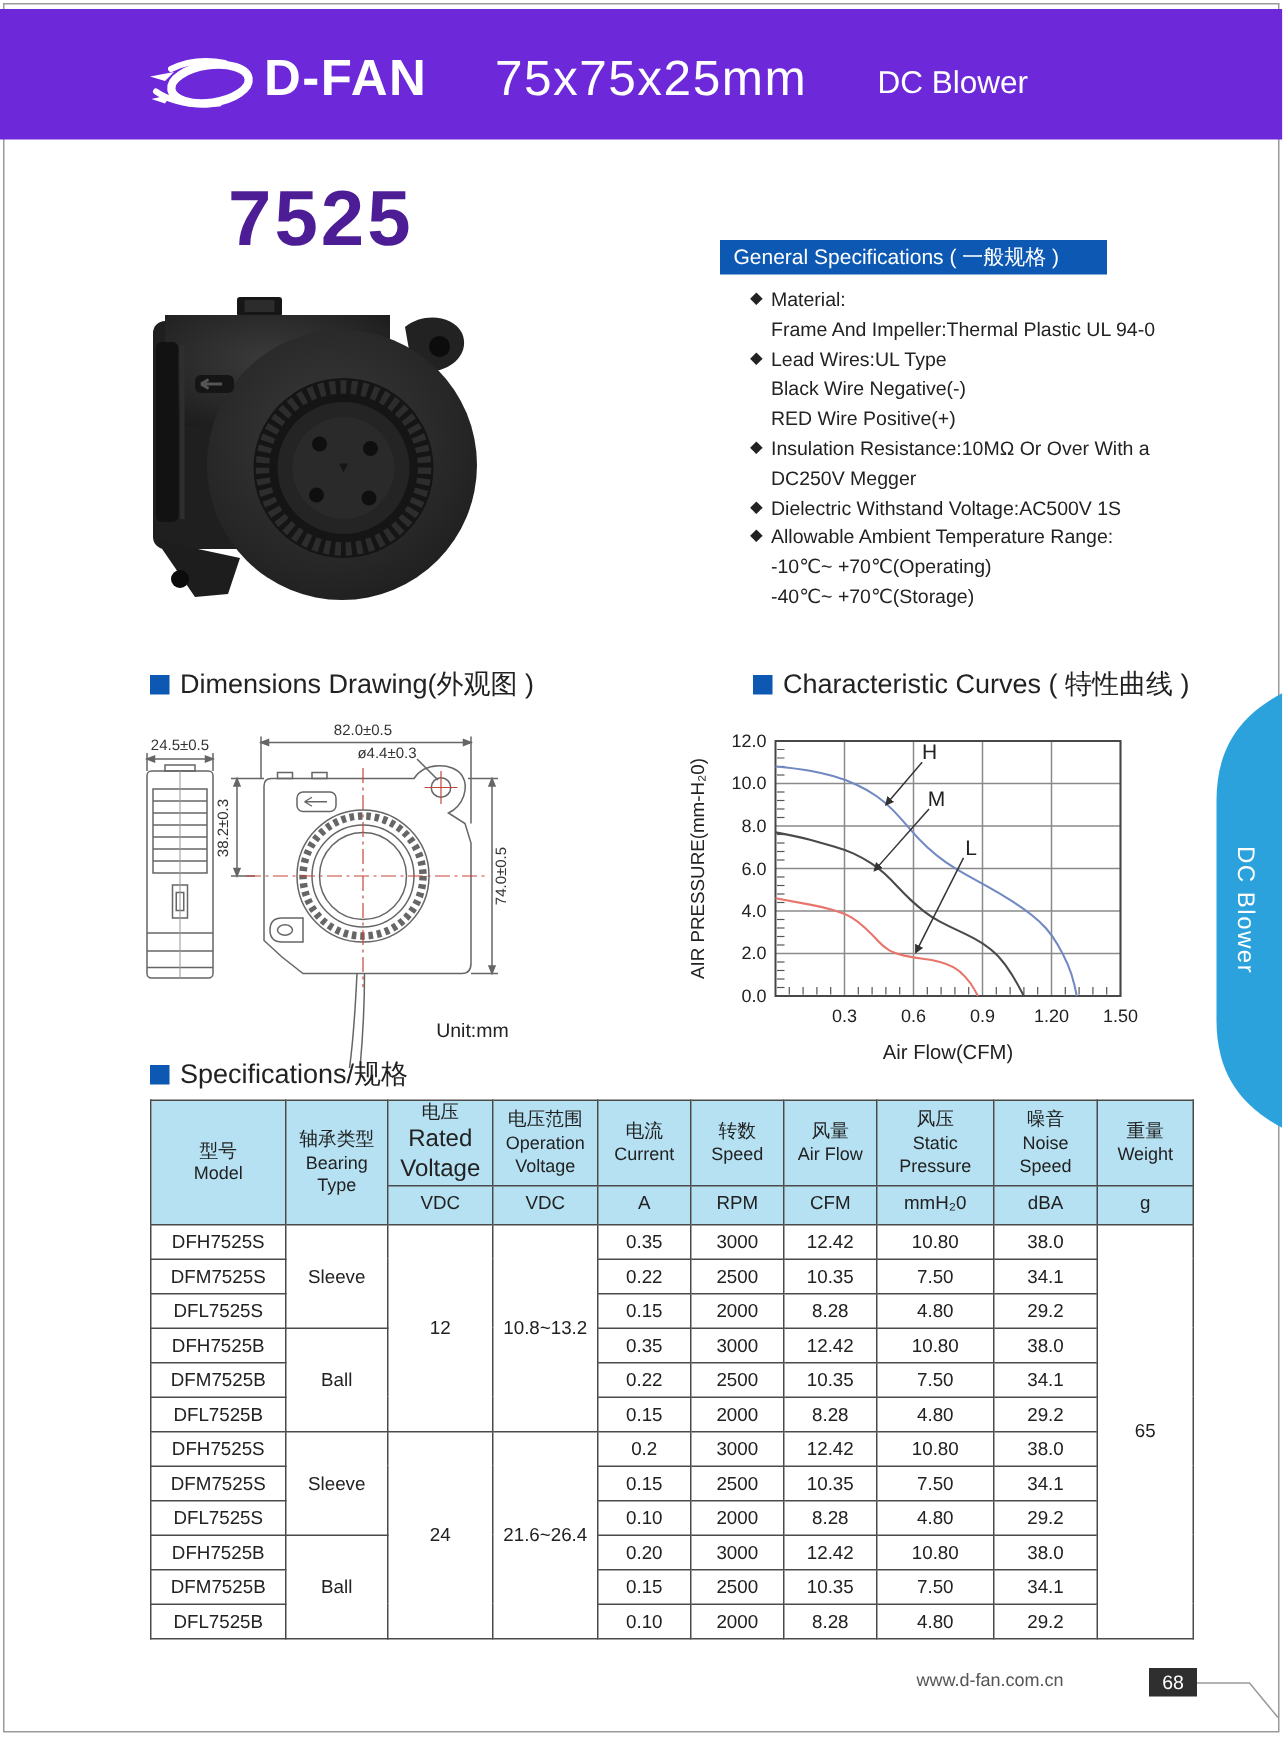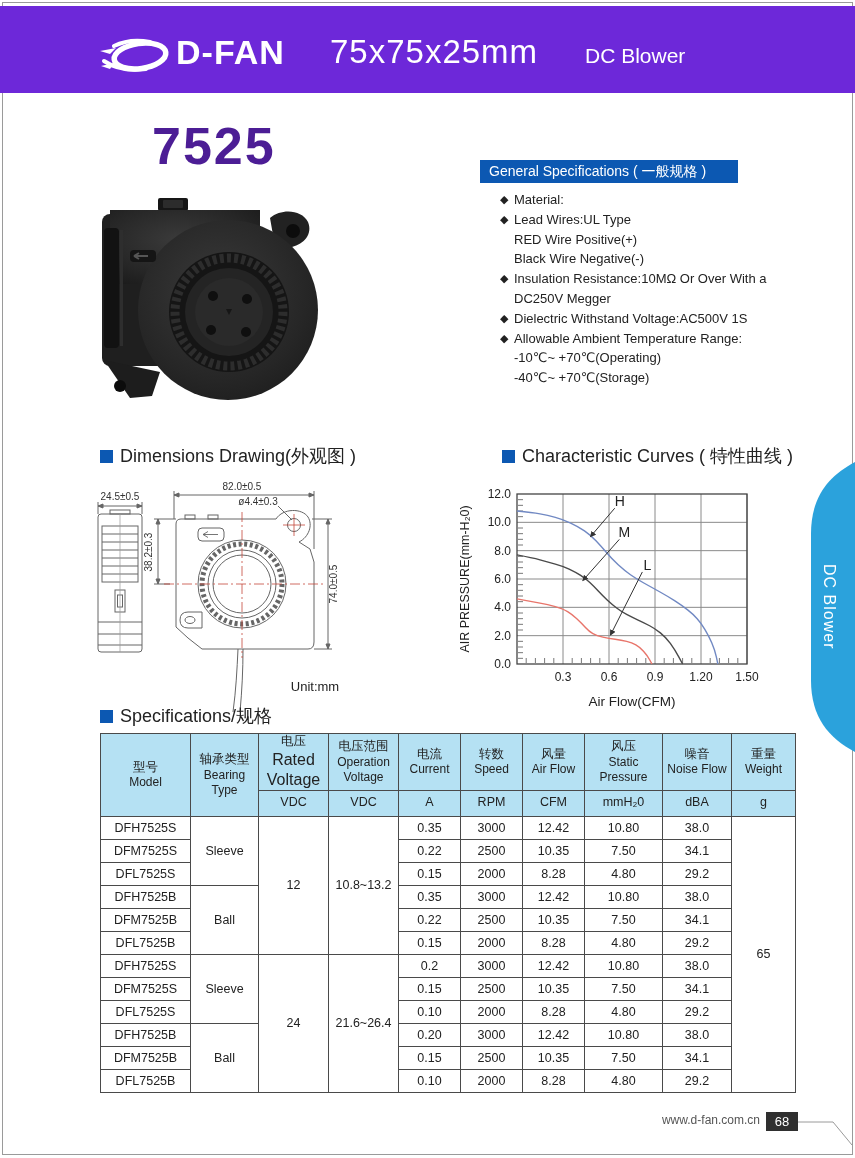--- a/index.html
+++ b/index.html
@@ -35,21 +35,21 @@
   
   .spec-table{position:absolute;left:100px;top:733px;border-collapse:collapse;table-layout:fixed;background:#fff;}
   .spec-table th,.spec-table td{border:1px solid #4a4a4a;text-align:center;vertical-align:middle;
       font-size:12.5px;color:#222;padding:0 1px;font-weight:400;}
   .spec-table thead th{background:#b5e1f3;line-height:1.25;}
   .spec-table .hrow1 th{height:48px;}
   .spec-table .hrow2 th{height:25px;}
   .spec-table tbody td{height:22px;}
   .spec-table{border:1px solid #333;}
   
-  .footer-url{position:absolute;left:560px;top:1113px;width:200px;text-align:right;font-size:12px;color:#555;}
+  .footer-url{position:absolute;left:560px;top:1113px;width:200px;text-align:center;font-size:12px;color:#555;}
   .page-badge{position:absolute;left:766px;top:1112px;width:32px;height:19px;background:#2f2f2f;color:#fff;
       font-size:13px;text-align:center;line-height:19px;z-index:4;}
   .corner-svg{position:absolute;left:790px;top:1105px;width:65px;height:53px;z-index:4;}
 </style>
 </head>
 <body>
 
 <div class="page">
   <div class="page-border"></div>
 
@@ -95,23 +95,24 @@
     <circle cx="113" cy="106" r="5" fill="#0f0f0f"></circle>
     <circle cx="147" cy="109" r="5" fill="#0f0f0f"></circle>
     <circle cx="111" cy="140" r="5" fill="#0f0f0f"></circle>
     <circle cx="146" cy="142" r="5" fill="#0f0f0f"></circle>
     <path d="M126,119 l6,0 l-3,6 z" fill="#161616"></path>
   </svg>
 
   <div class="gs-titlebar">General Specifications ( 一般规格 )</div>
   <div class="gs-list" id="gs-list">
       <div class="gs-line"><span class="diamond">◆</span><span>Material:</span></div>
+      <div class="gs-line"><span>Frame And Impeller:Thermal Plastic UL 94-0</span></div>
       <div class="gs-line"><span class="diamond">◆</span><span>Lead Wires:UL Type</span></div>
+      <div class="gs-line"><span>Black Wire Negative(-)</span></div>
       <div class="gs-line"><span>RED Wire Positive(+)</span></div>
-      <div class="gs-line"><span>Black Wire Negative(-)</span></div>
       <div class="gs-line"><span class="diamond">◆</span><span>Insulation Resistance:10MΩ Or Over With a</span></div>
       <div class="gs-line"><span>DC250V Megger</span></div>
       <div class="gs-line"><span class="diamond">◆</span><span>Dielectric Withstand Voltage:AC500V 1S</span></div>
       <div class="gs-line"><span class="diamond">◆</span><span>Allowable Ambient Temperature Range:</span></div>
       <div class="gs-line"><span>-10℃~ +70℃(Operating)</span></div>
       <div class="gs-line"><span>-40℃~ +70℃(Storage)</span></div>
     </div>
 
   <div class="sec-title" style="left:100px;top:444px;">
     <span class="bullet"></span><span>Dimensions Drawing(外观图 )</span>
@@ -333,21 +334,21 @@
           <th>
             <div>风量</div>
             <div style="font-size: 12px;">Air Flow</div>
           </th>
           <th>
             <div>风压</div>
             <div style="font-size: 12px;">Static Pressure</div>
           </th>
           <th>
             <div>噪音</div>
-            <div style="font-size: 12px;">Noise Flow</div>
+            <div style="font-size: 12px;">Noise Speed</div>
           </th>
           <th>
             <div>重量</div>
             <div style="font-size: 12px;">Weight</div>
           </th>
         </tr>
         <tr class="hrow2">
           <th>VDC</th>
           <th>VDC</th>
           <th>A</th>

